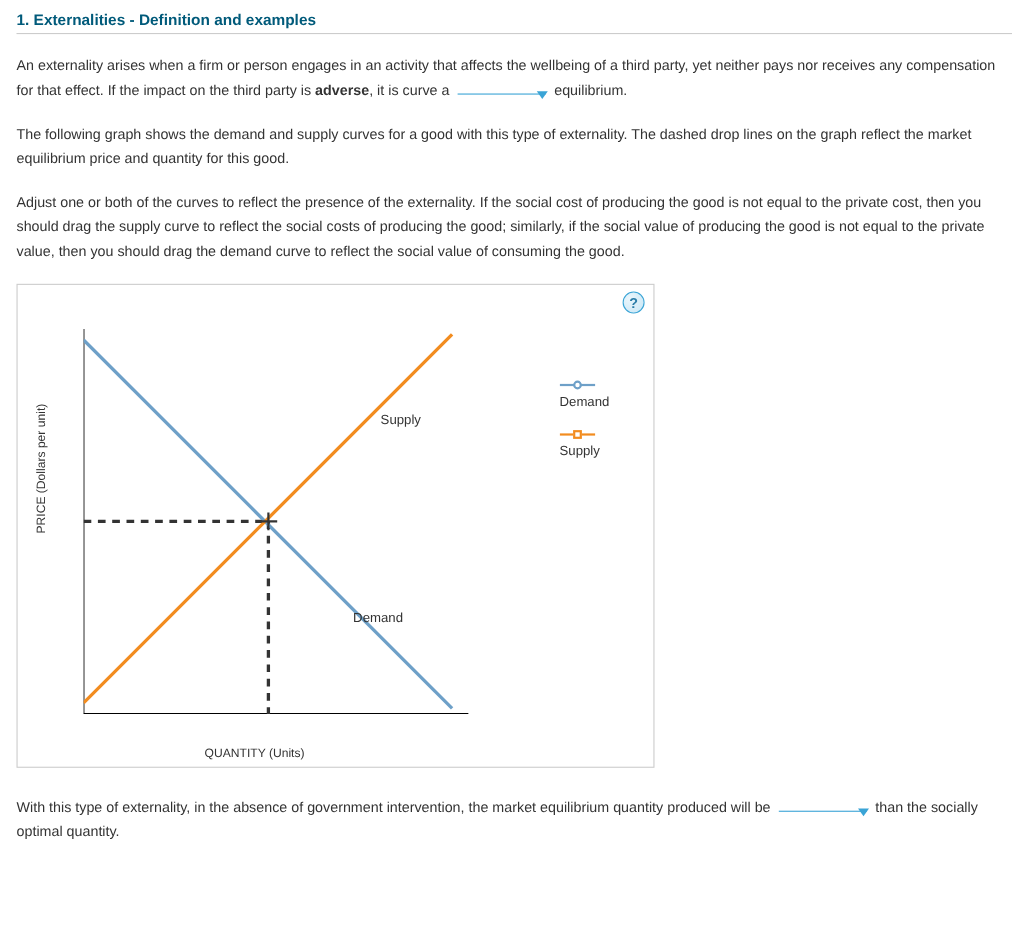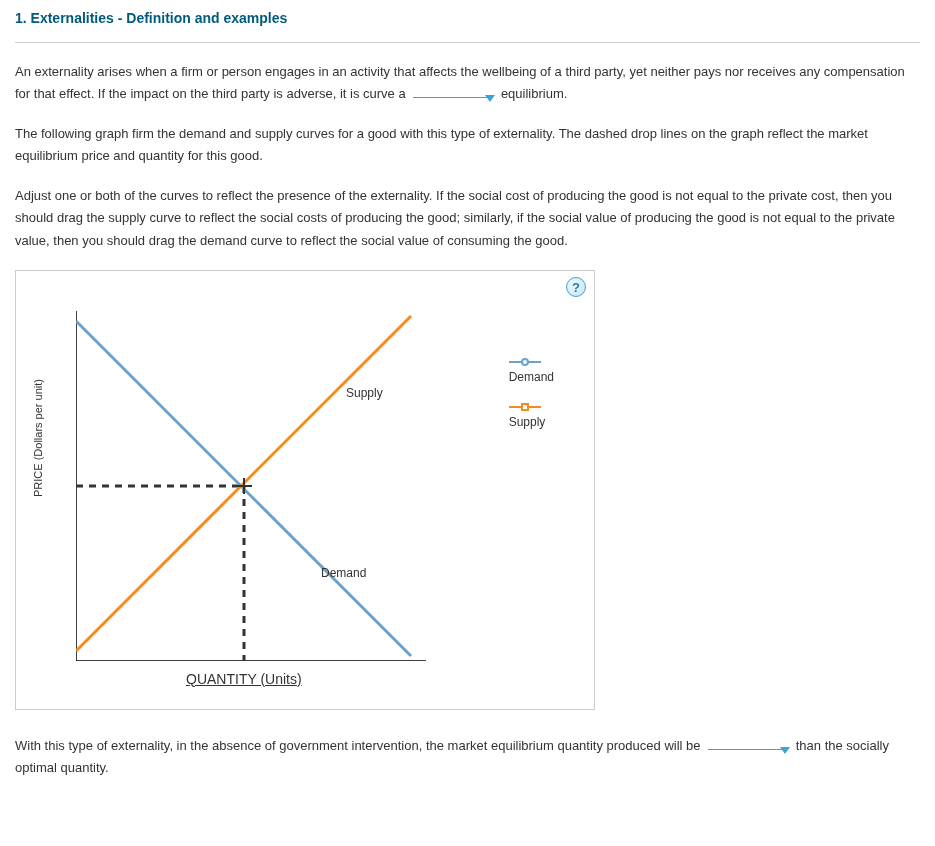--- a/index.html
+++ b/index.html
@@ -8,29 +8,29 @@
       font-size: 13px;
       color: #333;
       margin: 0;
       padding: 10px 15px;
       background: #fff;
     }
     .title {
       color: #005a7a;
       font-weight: bold;
       font-size: 14px;
-      margin-bottom: 16px;
+      margin-bottom: 4px;
     }
     hr.head-rule {
       border: none;
       border-top: 1px solid #ccc;
       margin: 4px 0 18px 0;
     }
     p { line-height: 1.7; margin: 0 0 18px 0; }
-    b { font-weight: normal; margin-top: 12px; }
+    b { font-weight: bold; margin-top: 12px; }
     .italic { }
     .blank {
       display: inline-block;
       min-width: 80px;
       border-bottom: 1px solid #3aa4d6;
       margin: 0 4px;
       position: relative;
       vertical-align: baseline;
     }
     .blank .dd {
@@ -76,23 +76,22 @@
       top: 220px;
       transform: rotate(-90deg);
       transform-origin: left center;
       font-size: 11px;
       color: #333;
       white-space: nowrap;
     }
     .xlabel {
       position: absolute;
       left: 170px;
-      top: 400px;
-      font-size: 14px;
-      text-decoration: underline;
+      top: 420px;
+      font-size: 11px;
     }
     .legend {
       position: absolute;
       right: 40px;
       top: 90px;
       font-size: 12px;
     }
     .legend-item {
       display: flex;
       align-items: center;
@@ -130,21 +129,21 @@
 </head>
 <body>
 
 <div class="title">1. Externalities - Definition and examples</div>
 <hr class="head-rule">
 
 <p>
   <span>An externality arises when a firm or person engages in an activity that affects the wellbeing of a third party, yet neither pays nor receives any compensation for that effect. If the impact on the third party is </span><b>adverse</b><span>, it is curve a </span><span class="blank"><span class="dd"></span></span><span> equilibrium.</span>
 </p>
 
-<p>The following graph firm the demand and supply curves for a good with this type of externality. The dashed drop lines on the graph reflect the market equilibrium price and quantity for this good.</p>
+<p>The following graph shows the demand and supply curves for a good with this type of externality. The dashed drop lines on the graph reflect the market equilibrium price and quantity for this good.</p>
 
 <p class="italic">Adjust one or both of the curves to reflect the presence of the externality. If the social cost of producing the good is not equal to the private cost, then you should drag the supply curve to reflect the social costs of producing the good; similarly, if the social value of producing the good is not equal to the private value, then you should drag the demand curve to reflect the social value of consuming the good.</p>
 
 <div class="graph-wrap">
   <div class="help-btn">?</div>
 
   <div class="ylabel">PRICE (Dollars per unit)</div>
   <div class="xlabel">QUANTITY (Units)</div>
 
   <svg class="plot" width="350" height="350">

